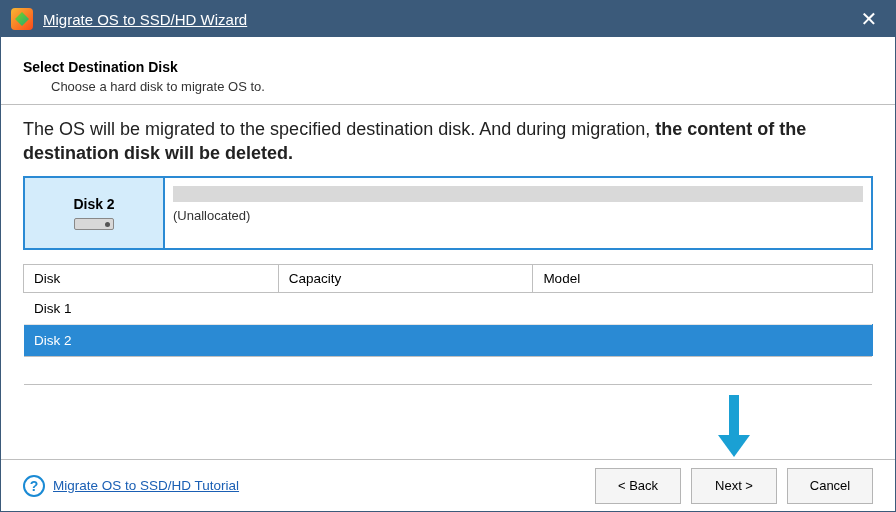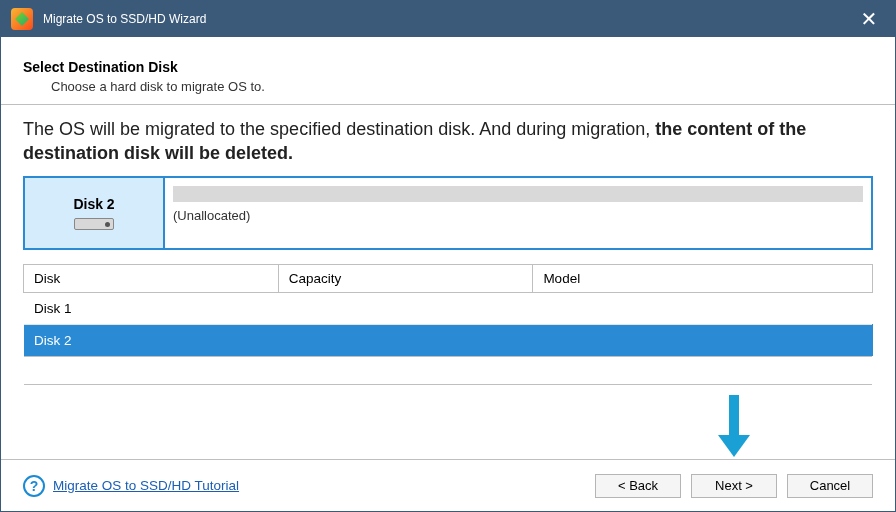--- a/index.html
+++ b/index.html
@@ -30,21 +30,21 @@
     position: relative;
   }
   .titlebar .icon::after{
     content:"";
     position:absolute;
     left:4px; top:4px;
     width:14px;height:14px;
     background:linear-gradient(135deg,#7ed321,#2a7);
     clip-path: polygon(50% 0,100% 50%,50% 100%,0 50%);
   }
-  .titlebar .title { font-size: 12px; }
+  .titlebar .title { font-size: 15px; text-decoration: underline; }
   .titlebar .close {
     position: absolute; right: 12px; top: 6px;
     font-size: 20px; cursor: pointer;
     width: 28px; text-align: center;
   }
   .header {
     padding: 14px 22px 10px 22px;
     border-bottom: 1px solid #bfbfbf;
   }
   .header h1 { font-size: 14px; font-weight: bold; margin-top: 8px; }
@@ -132,21 +132,21 @@
   .help a { color: #1a5fb4; text-decoration: underline; cursor: pointer; font-size: 13.5px;}
   .qmark {
     width: 22px; height: 22px; border-radius: 50%;
     border: 2px solid #1a8ad4;
     color: #1a8ad4;
     display:flex;align-items:center;justify-content:center;
     font-weight:bold;font-size:14px;
   }
   .btns { margin-left: auto; display: flex; gap: 10px; }
   .btns button {
-    min-width: 86px; height: 24px;
+    min-width: 86px; height: 36px;
     background: #f5f5f5;
     border: 1px solid #b5b5b5;
     font-size: 13px;
     cursor: pointer;
   }
 
   .arrow {
     position: absolute;
     right: 146px;
     bottom: 54px;

